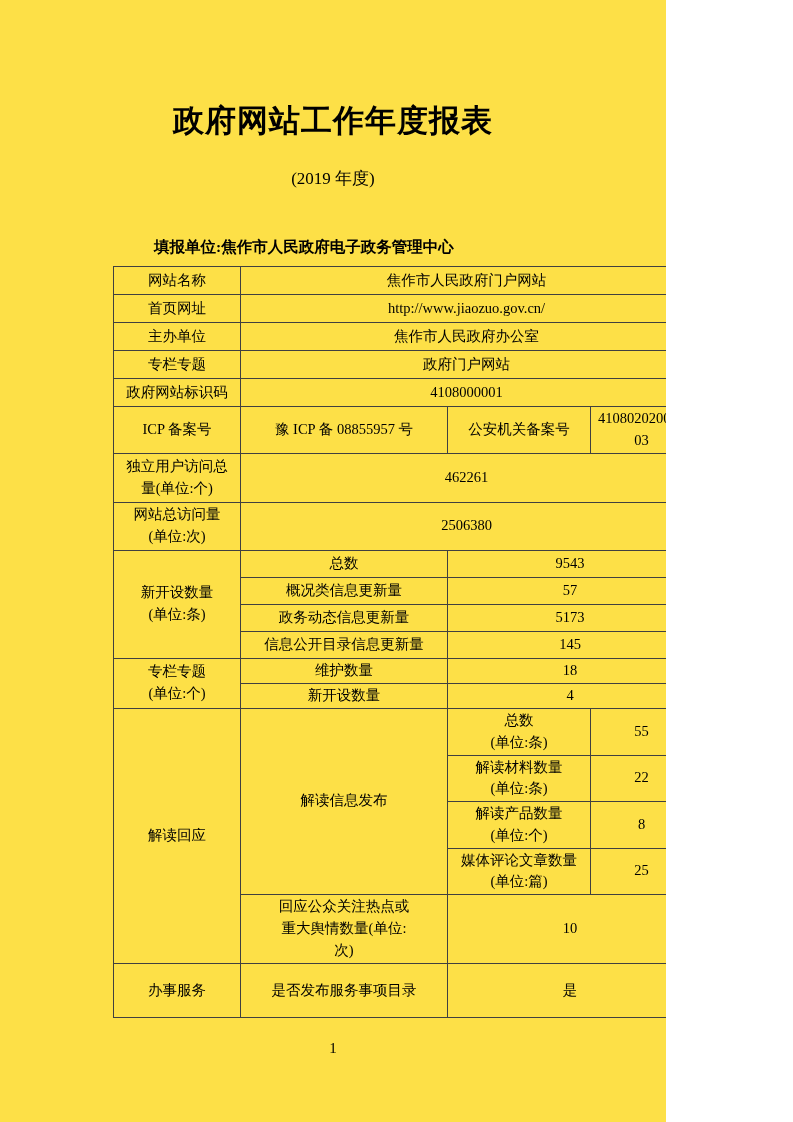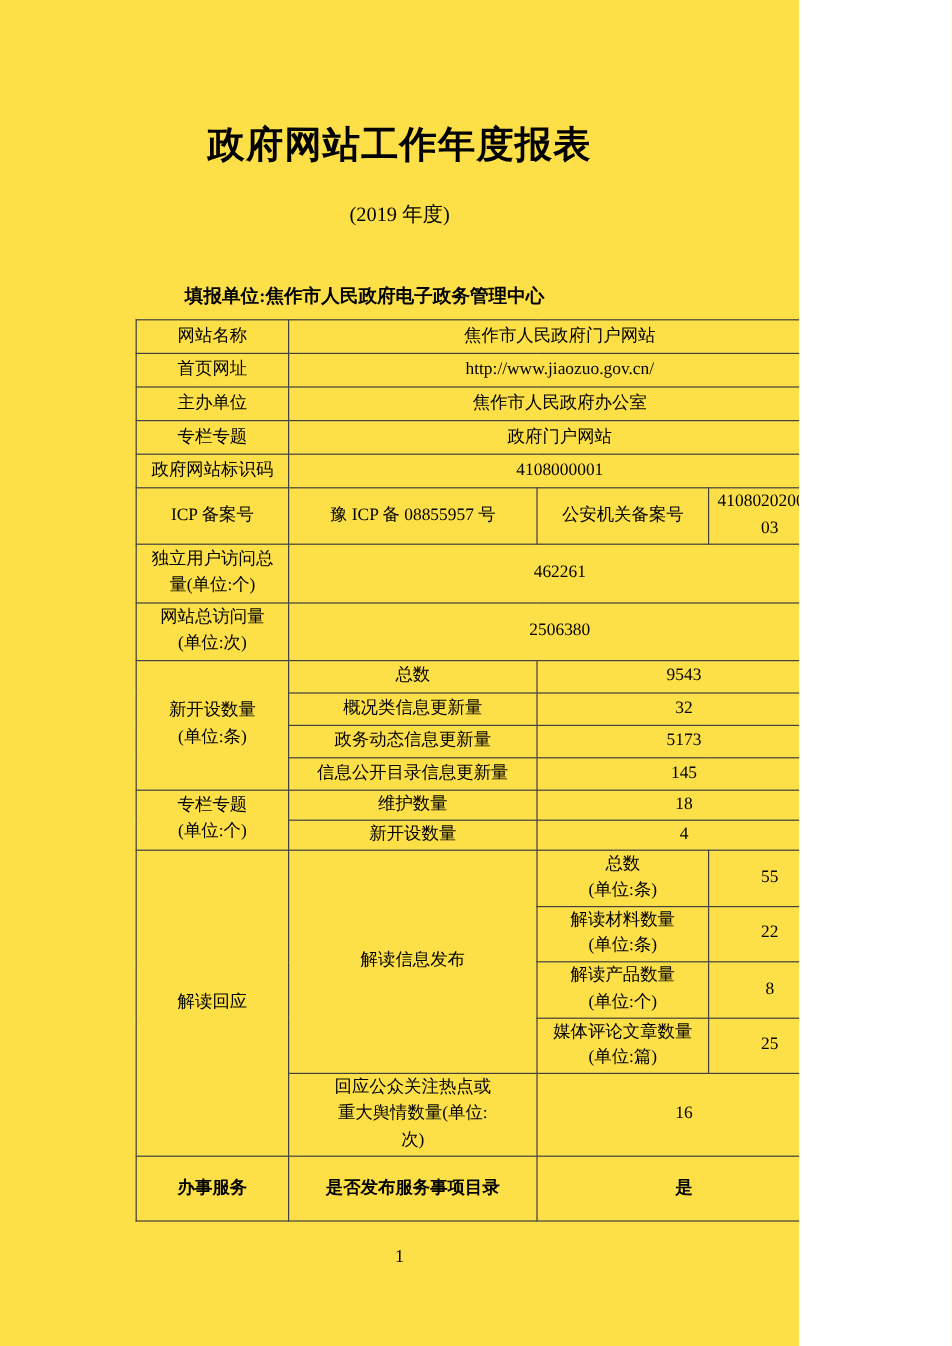--- a/index.html
+++ b/index.html
@@ -68,21 +68,21 @@
   tr.r-icp   { height: 45px; }
   tr.r-uv    { height: 49px; }
   tr.r-tv    { height: 48px; }
   tr.r-info  { height: 27px; }
   tr.r-col   { height: 25px; }
   tr.r-j1    { height: 47px; }
   tr.r-j2    { height: 45px; }
   tr.r-j3    { height: 46px; }
   tr.r-j4    { height: 46px; }
   tr.r-resp  { height: 69px; }
-  tr.r-svc   { height: 54px; font-weight: bold; }
+  tr.r-svc   { height: 54px; }
   td.v-bottom { vertical-align: bottom; padding-bottom: 4px; }
   td.v-top    { vertical-align: top; padding-top: 3px; }
   .page-number {
     position: absolute;
     top: 1040px;
     left: 0;
     width: 100%;
     text-align: center;
     font-size: 15px;
   }
@@ -151,21 +151,21 @@
     </tr>
 
     <tr class="r-info">
       <td rowspan="4">新开设数量
 (单位:条)</td>
       <td>总数</td>
       <td class="val" colspan="2">9543</td>
     </tr>
     <tr class="r-info">
       <td>概况类信息更新量</td>
-      <td class="val" colspan="2">32</td>
+      <td class="val" colspan="2">57</td>
     </tr>
     <tr class="r-info">
       <td>政务动态信息更新量</td>
       <td class="val" colspan="2">5173</td>
     </tr>
     <tr class="r-info">
       <td>信息公开目录信息更新量</td>
       <td class="val" colspan="2">145</td>
     </tr>
 
@@ -199,21 +199,21 @@
     </tr>
     <tr class="r-j4">
       <td>媒体评论文章数量
 (单位:篇)</td>
       <td class="val">25</td>
     </tr>
     <tr class="r-resp">
       <td>回应公众关注热点或
 重大舆情数量(单位:
 次)</td>
-      <td class="val" colspan="2">16</td>
+      <td class="val" colspan="2">10</td>
     </tr>
 
     <tr class="r-svc">
       <td class="v-bottom">办事服务</td>
       <td class="v-top">是否发布服务事项目录</td>
       <td class="val v-top" colspan="2">是</td>
     </tr>
   </tbody>
     </table>
 

